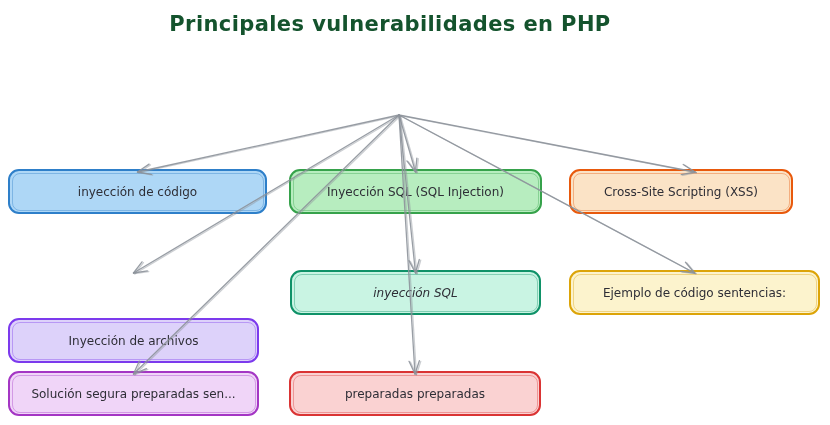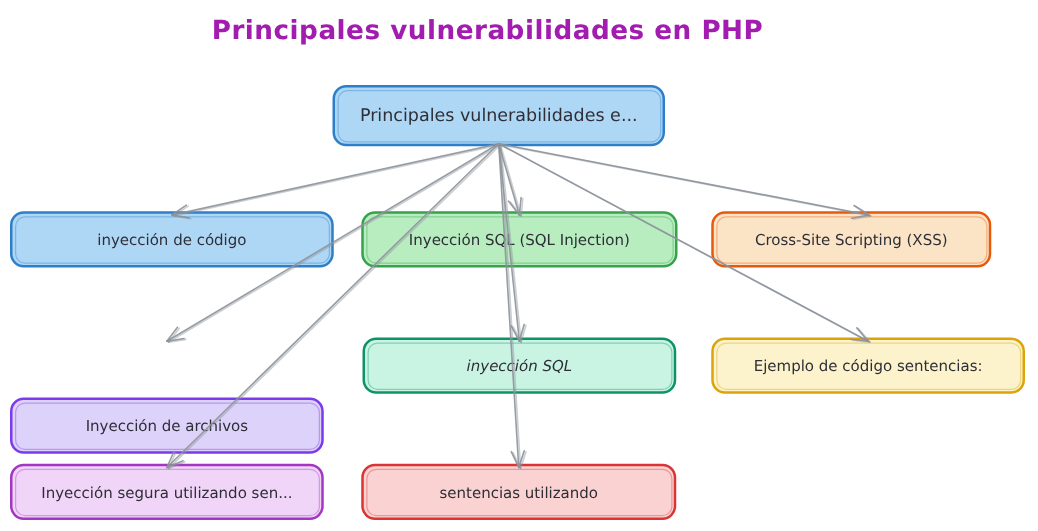--- a/index.html
+++ b/index.html
@@ -11,21 +11,21 @@
     font-family:"DejaVu Sans", sans-serif;
   }
   .title{
     position:absolute;
     left:0;top:12px;width:780px;
     margin:0;
     text-align:center;
     font-size:21px;
     font-weight:700;
     letter-spacing:0.4px;
-    color:#a21caf;
+    color:#14532d;
   }
   #edges{
     position:absolute;left:0;top:0;width:830px;height:425px;
     pointer-events:none;
     z-index:5;
   }
   .node{
     position:absolute;
     box-sizing:border-box;
     border:2px solid var(--bc);
@@ -110,40 +110,37 @@
       <line x1="134.9" y1="374.7" x2="140.58038508765696" y2="361.90417156820536" stroke="#8d939b" stroke-width="1.3" stroke-linecap="round" opacity="0.45"></line>
       <line x1="134.9" y1="374.7" x2="147.83266828102805" y2="369.338461868746" stroke="#8d939b" stroke-width="1.3" stroke-linecap="round" opacity="0.45"></line>
       <line x1="399" y1="115" x2="415" y2="374" stroke="#8d939b" stroke-width="1.3" stroke-linecap="round" opacity="0.9"></line>
       <line x1="415" y1="374" x2="409.0153526896804" y2="361.34361834602464" stroke="#8d939b" stroke-width="1.3" stroke-linecap="round" opacity="0.9"></line>
       <line x1="415" y1="374" x2="419.381364856824" y2="360.70324693801575" stroke="#8d939b" stroke-width="1.3" stroke-linecap="round" opacity="0.9"></line>
       <line x1="400.4" y1="115.7" x2="416.4" y2="374.7" stroke="#8d939b" stroke-width="1.3" stroke-linecap="round" opacity="0.45"></line>
       <line x1="416.4" y1="374.7" x2="410.4153526896804" y2="362.04361834602463" stroke="#8d939b" stroke-width="1.3" stroke-linecap="round" opacity="0.45"></line>
       <line x1="416.4" y1="374.7" x2="420.781364856824" y2="361.40324693801574" stroke="#8d939b" stroke-width="1.3" stroke-linecap="round" opacity="0.45"></line>
     </svg>
 
-  <div class="node n0" style="--bc: #2e7fc9; --bg: #aed7f6;">
-    <span>Principales vulnerabilidades e...</span>
-  </div>
   <div class="node n1" style="--bc: #2e7fc9; --bg: #aed7f6;">
     <span>inyección de código</span>
   </div>
   <div class="node n2" style="--bc: #36a24b; --bg: #b7edbf;">
     <span>Inyección SQL (SQL Injection)</span>
   </div>
   <div class="node n3" style="--bc: #e8590c; --bg: #fbe3c6;">
     <span>Cross-Site Scripting (XSS)</span>
   </div>
   <div class="node n4" style="--bc: #7c3aed; --bg: #ddd2fa;">
     <span>Inyección de archivos</span>
   </div>
   <div class="node n5" style="--bc: #0f9268; --bg: #c9f4e3;">
     <span>inyección SQL</span>
   </div>
   <div class="node n6" style="--bc: #dca408; --bg: #fcf3cd;">
     <span>Ejemplo de código sentencias:</span>
   </div>
   <div class="node n7" style="--bc: #a436c4; --bg: #f0d5f8;">
-    <span>Inyección segura utilizando sen...</span>
+    <span>Solución segura preparadas sen...</span>
   </div>
   <div class="node n8" style="--bc: #da3434; --bg: #fad2d2;">
-    <span>sentencias utilizando</span>
+    <span>preparadas preparadas</span>
   </div>
 </div>
 
 </body></html>

